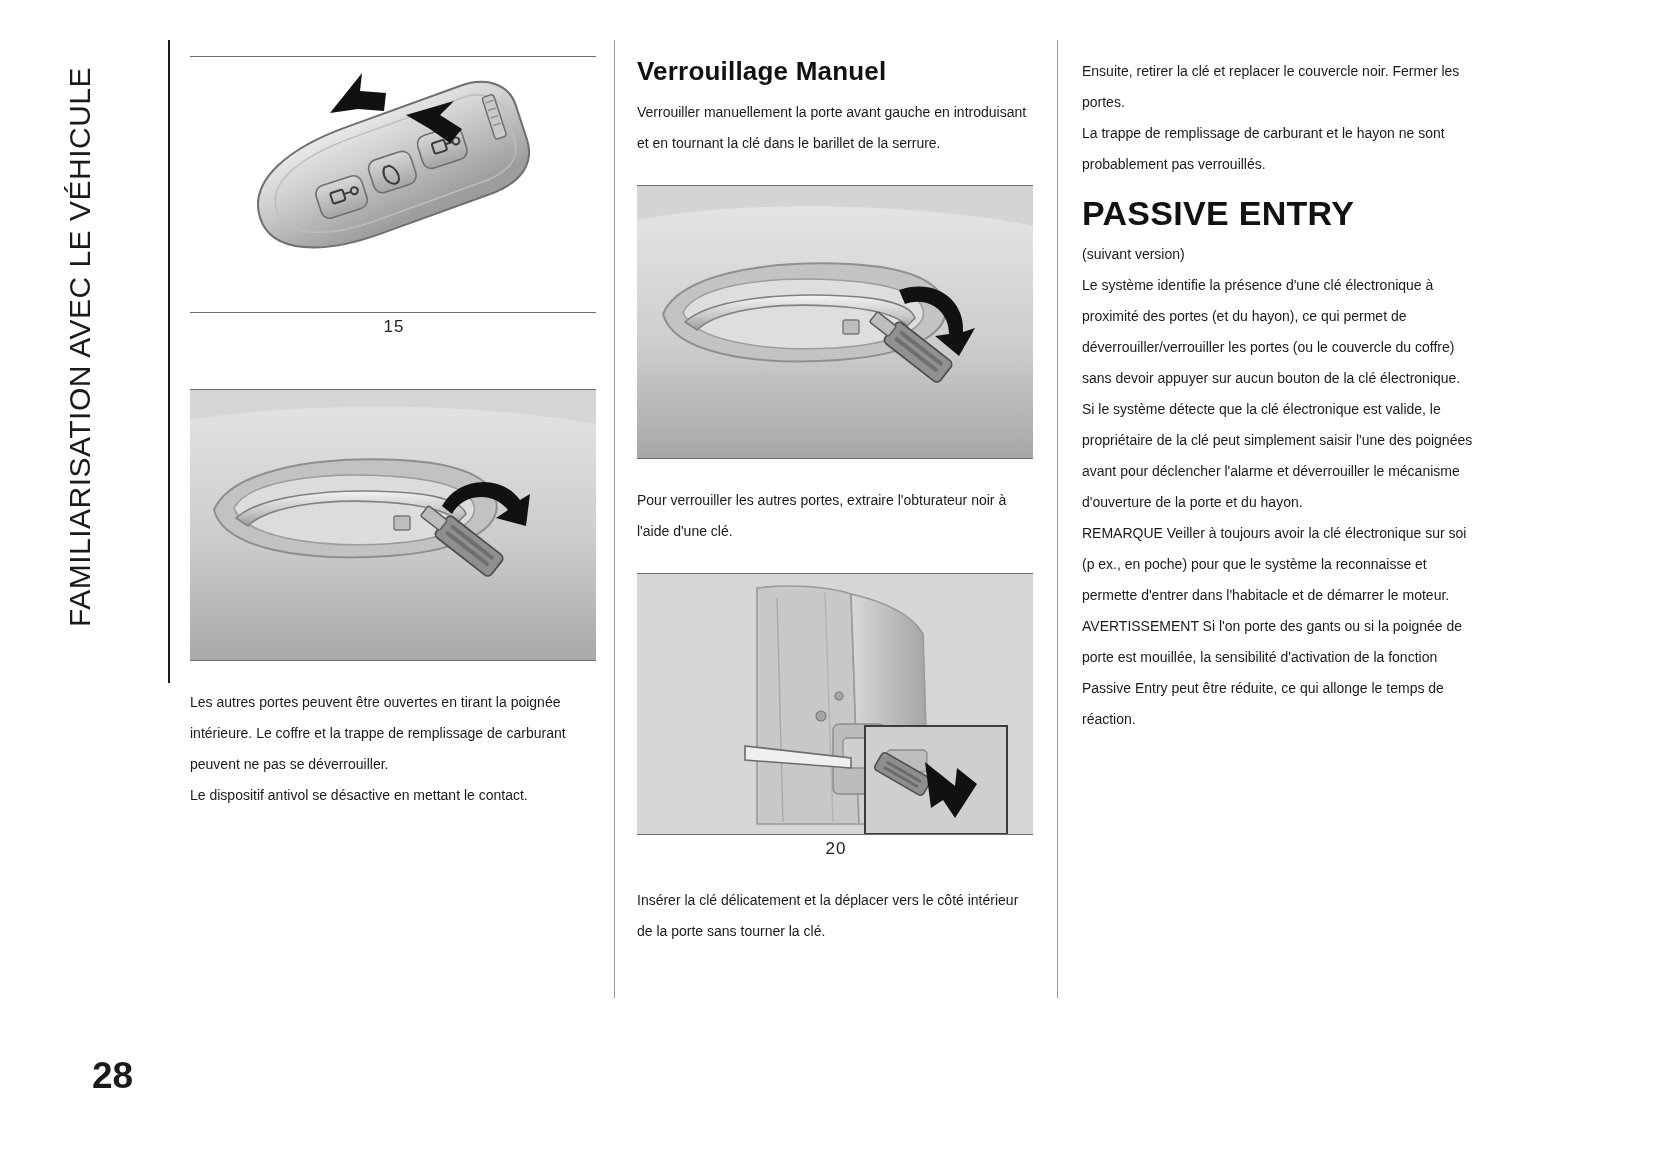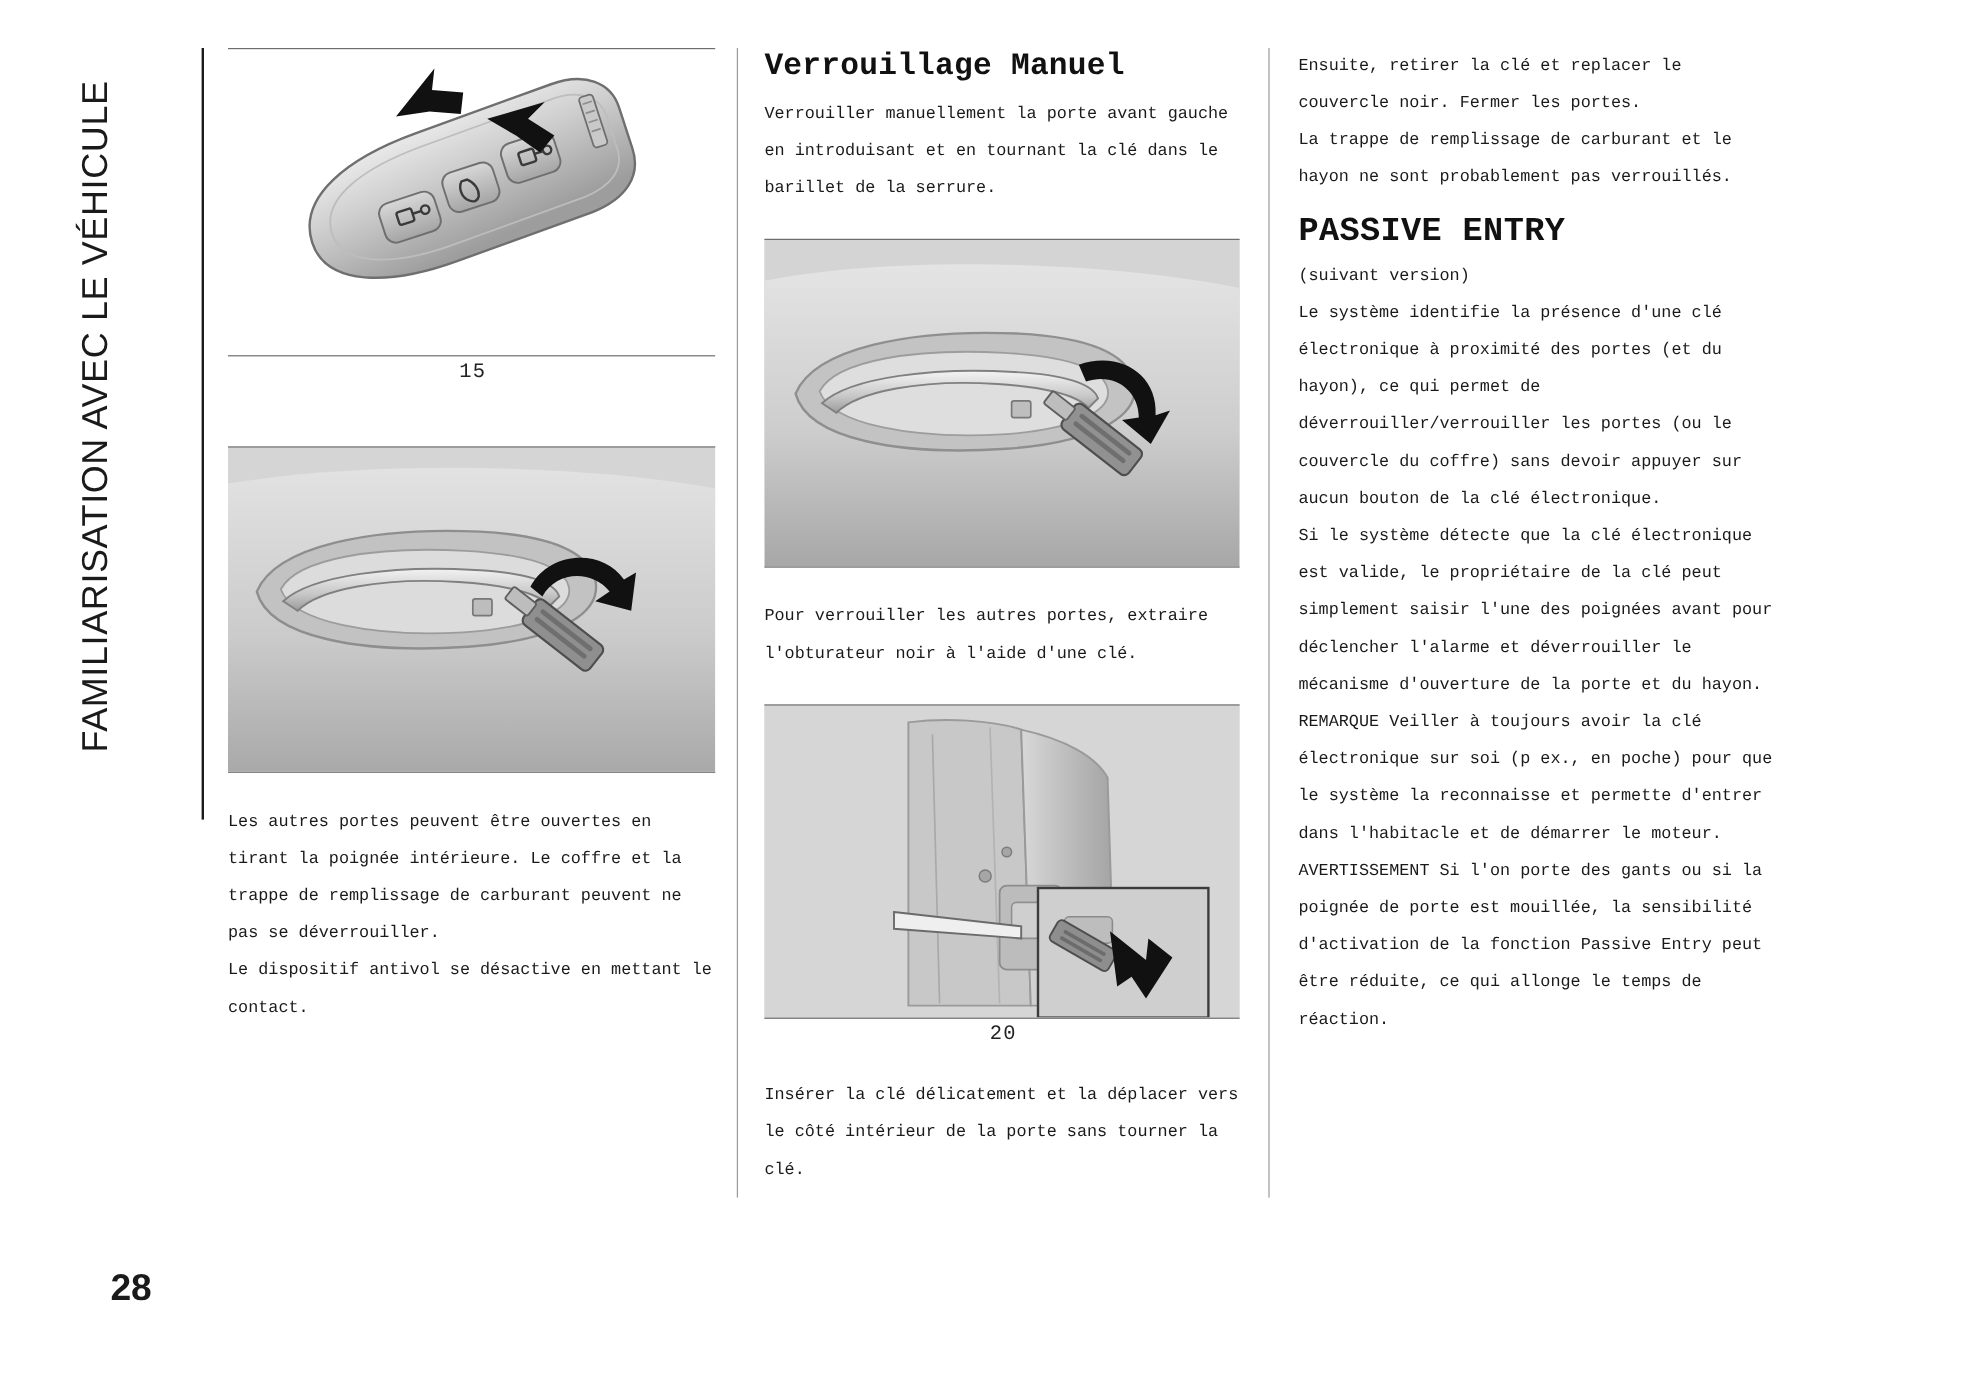--- a/index.html
+++ b/index.html
@@ -45,30 +45,29 @@
     width: 2px;
     height: 643px;
     background: #1a1a1a;
   }
 
   
   .page-number {
     position: absolute;
     left: 92px;
     top: 1055px;
-    font-size: 31px;
+    font-size: 37px;
     font-weight: bold;
     color: #1a1a1a;
   }
 
   
   .col {
     position: absolute;
-    top: 40px;
-    font-family: Liberation Mono, monospace;
+    top: 56px;
   }
   .col-1 { left: 190px; width: 406px; }
   .col-2 { left: 637px; width: 396px; }
   .col-3 { left: 1082px; width: 400px; }
 
   .col-divider {
     position: absolute;
     width: 1px;
     background: #9a9a9a;
   }
@@ -86,21 +85,21 @@
 
   h2.section-head {
     margin: 0 0 10px 0;
     font-size: 26px;
     font-weight: bold;
     letter-spacing: 0.2px;
     color: #111;
   }
   h2.caps-head {
     margin: 14px 0 6px 0;
-    font-size: 28px;
+    font-size: 34px;
     font-weight: bold;
     letter-spacing: 0.3px;
     color: #111;
     font-style: italic;
   }
   h2.caps-head span { font-style: normal; }
 
   
   .figure {
     position: relative;

